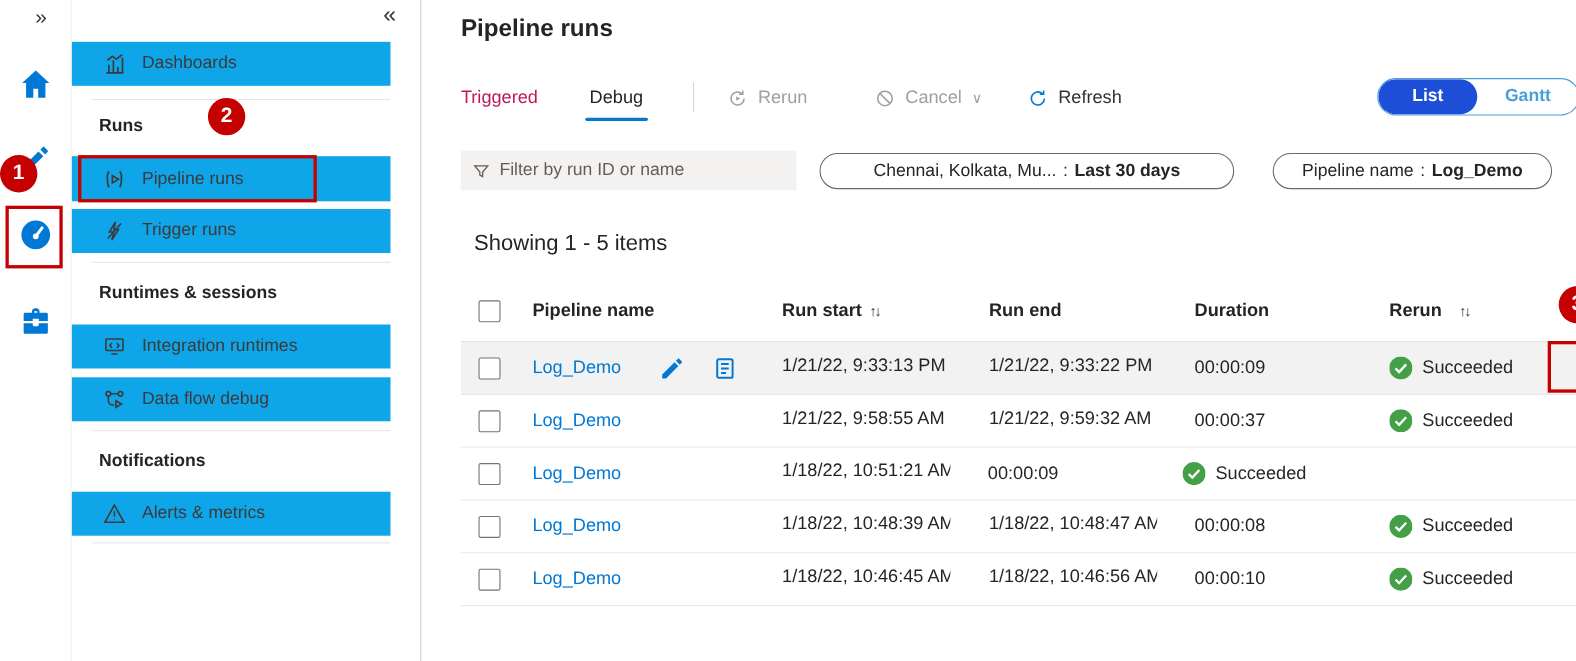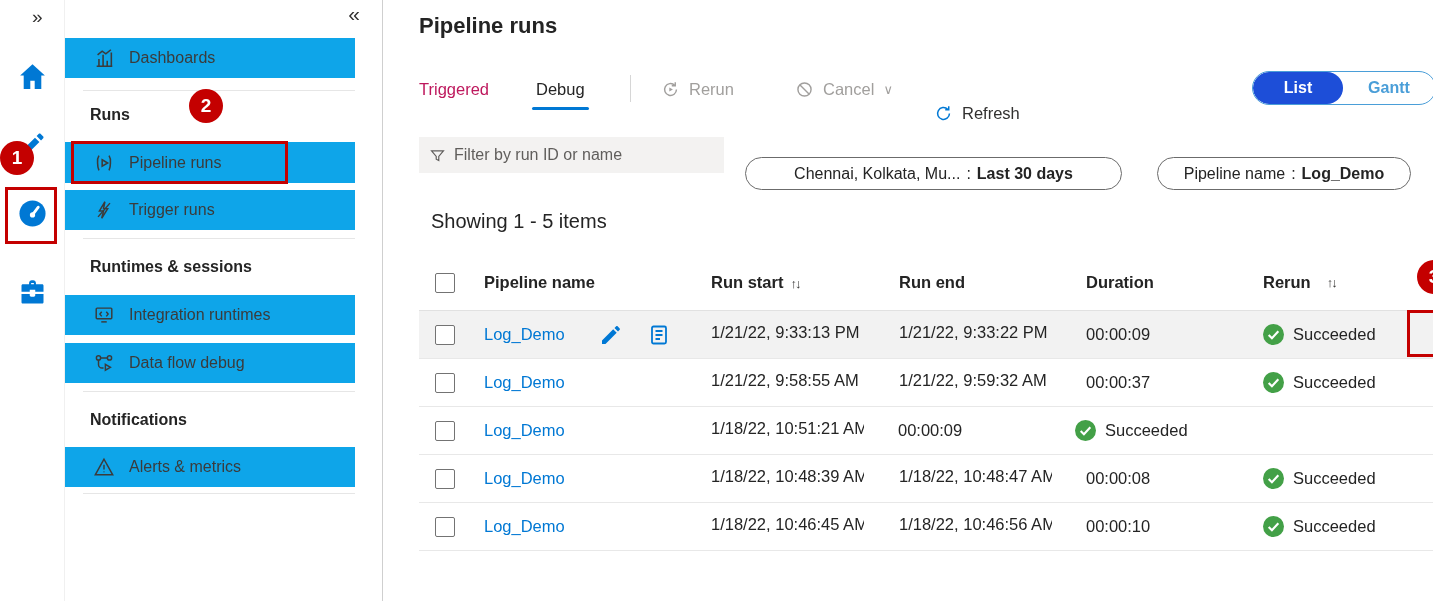--- a/index.html
+++ b/index.html
@@ -64,21 +64,21 @@
   .tab { font-size: 16.5px; }
   .tab-triggered { left: 35px; color: #be185d; }
   .tab-debug { left: 152px; color: #242424; }
   .tab-debug::after {
     content: ""; position: absolute; left: -4px; right: -4px; bottom: -5px;
     height: 3px; background: #0078d4; border-radius: 2px;
   }
   .tb-sep { position: absolute; left: 246px; top: 75px; width: 1px; height: 27px; background: #d6d6d6; }
   .btn-rerun   { left: 277px; color: #a19f9d; cursor: default; }
   .btn-cancel  { left: 411px; color: #a19f9d; cursor: default; }
-  .btn-refresh { left: 550px; color: #323130; margin-top: 24px; }
+  .btn-refresh { left: 550px; color: #323130; }
   .btn-editcols{ left: 685px; color: #323130; }
 
   .view-toggle {
     position: absolute; right: -3px; top: 71px; width: 184px; height: 34px;
     border: 1.5px solid #4a9ed8; border-radius: 17px; background: #fff;
     display: flex; align-items: stretch; overflow: hidden;
   }
   .vt-list {
     width: 90px; background: #1d4ed8; border-radius: 17px; color: #fff;
     font-weight: bold; font-size: 16px; display: flex; align-items: center; justify-content: center; cursor: pointer;
@@ -94,21 +94,21 @@
     background: #f3f2f1; display: flex; align-items: center; padding: 0 10px; gap: 8px;
   }
   .filter-box input {
     border: none; outline: none; background: transparent; flex: 1;
     font-family: "Liberation Sans", sans-serif; font-size: 16px; color: #323130;
   }
   .filter-box input::placeholder { color: #605e5c; }
   .pill {
     position: absolute; top: 139px; height: 33px; border: 1px solid #6b6b6b; border-radius: 17px;
     display: flex; align-items: center; justify-content: center; font-size: 16px; color: #242424;
-    cursor: pointer; background: #fff; white-space: nowrap; margin-top: 18px;
+    cursor: pointer; background: #fff; white-space: nowrap;
   }
   .pill-time { left: 361px; width: 377px; }
   .pill-pipeline { left: 773px; width: 254px; }
   .pill .sep { margin: 0 6px; }
   .pill b { font-weight: bold; }
 
   .showing { position: absolute; left: 47px; top: 210px; font-size: 20px; color: #242424; }
 
   
   .grid { position: absolute; left: 35px; top: 255px; width: 1014px; }

